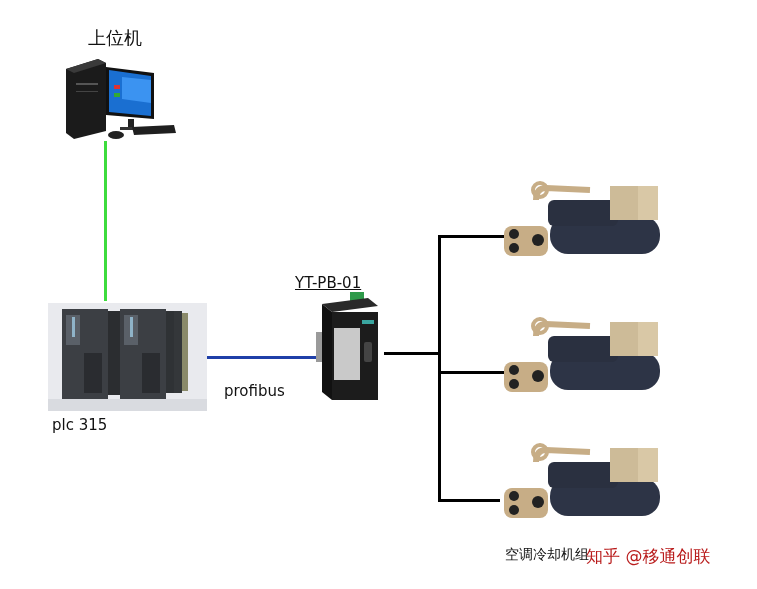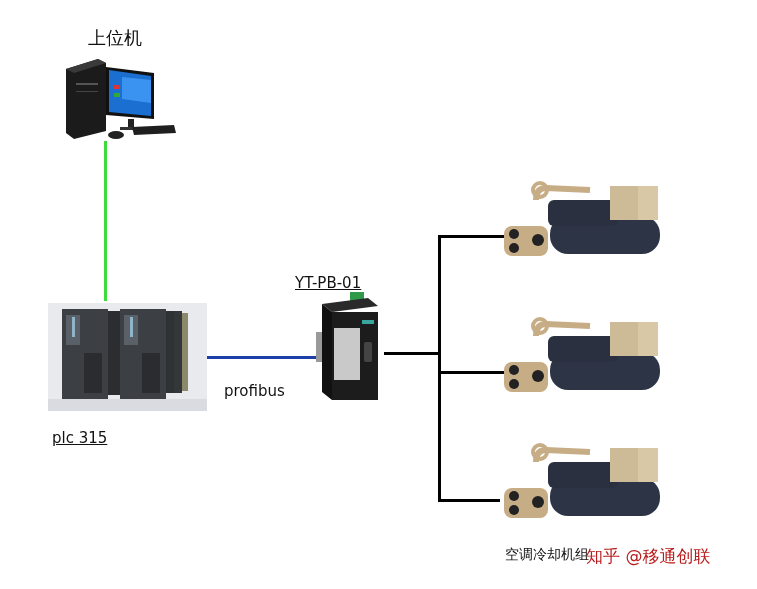--- a/index.html
+++ b/index.html
@@ -51,21 +51,21 @@
   <rect x="60" y="8" width="12" height="84" fill="#2b2d30"></rect>
   <rect x="72" y="6" width="46" height="90" fill="#3c3f44"></rect>
   <rect x="76" y="12" width="14" height="30" fill="#5a6068"></rect>
   <rect x="82" y="14" width="3" height="20" fill="#8fb3c8"></rect>
   <rect x="94" y="50" width="18" height="40" fill="#2a2c30"></rect>
   <rect x="118" y="8" width="8" height="82" fill="#2f3235"></rect>
   <rect x="126" y="8" width="8" height="82" fill="#34373a"></rect>
   <rect x="134" y="10" width="6" height="78" fill="#8a8a6a"></rect>
   <rect x="0" y="96" width="159" height="12" fill="#d9dbe0"></rect>
 </svg>
-<div class="abs label" style="left:52px; top:429px; font-size:15px;text-decoration:underline;">plc 315</div>
+<div class="abs label" style="left:52px; top:416px; font-size:15px;">plc 315</div>
 
 <div class="abs label" style="left:224px; top:382px; font-size:15px;">profibus</div>
 
 <div class="abs label" style="left:295px; top:274px; font-size:15px;text-decoration:underline;">YT-PB-01</div>
 <svg class="abs" style="left:314px; top:292px;" width="72" height="110" viewBox="0 0 72 110">
   <rect x="36" y="0" width="14" height="10" fill="#2e9a4a"></rect>
   <polygon points="8,12 54,6 64,14 18,20" fill="#2a2a2a"></polygon>
   <rect x="18" y="20" width="46" height="88" fill="#1c1c1c"></rect>
   <polygon points="8,12 18,20 18,108 8,100" fill="#111"></polygon>
   <rect x="2" y="40" width="6" height="30" fill="#9a9a9a"></rect>

